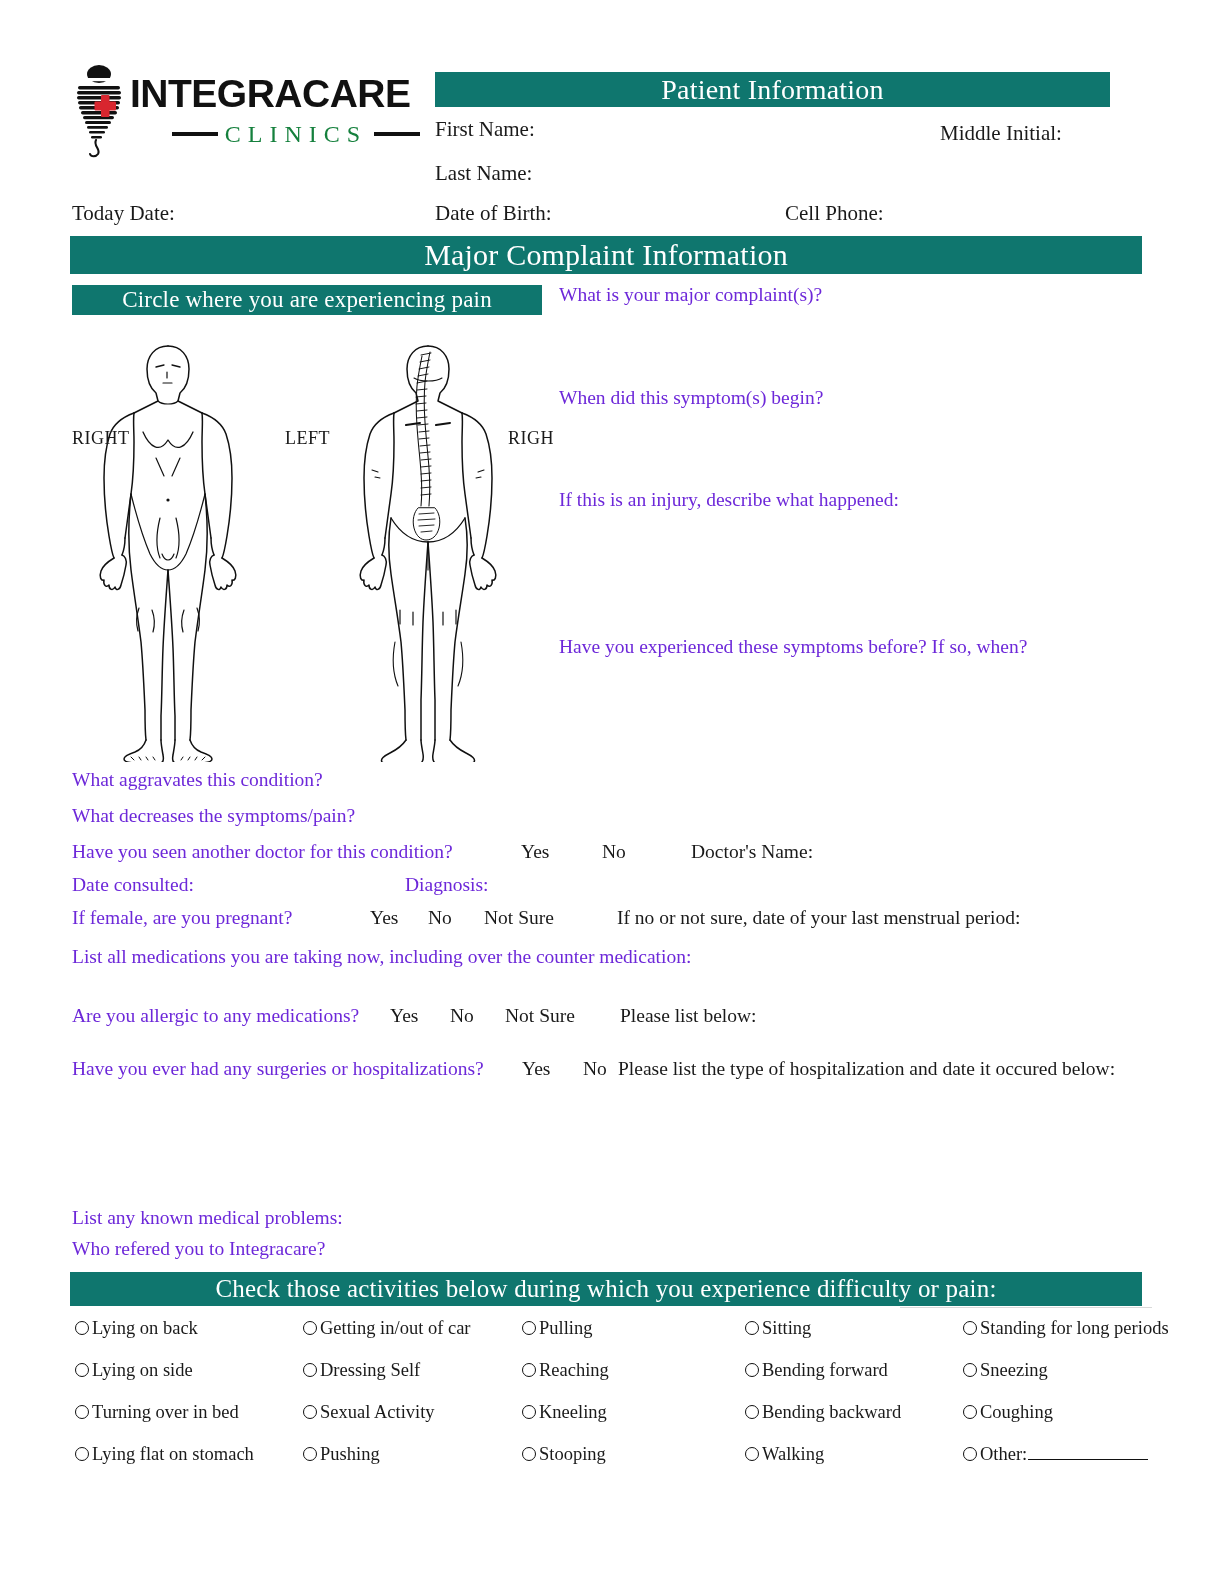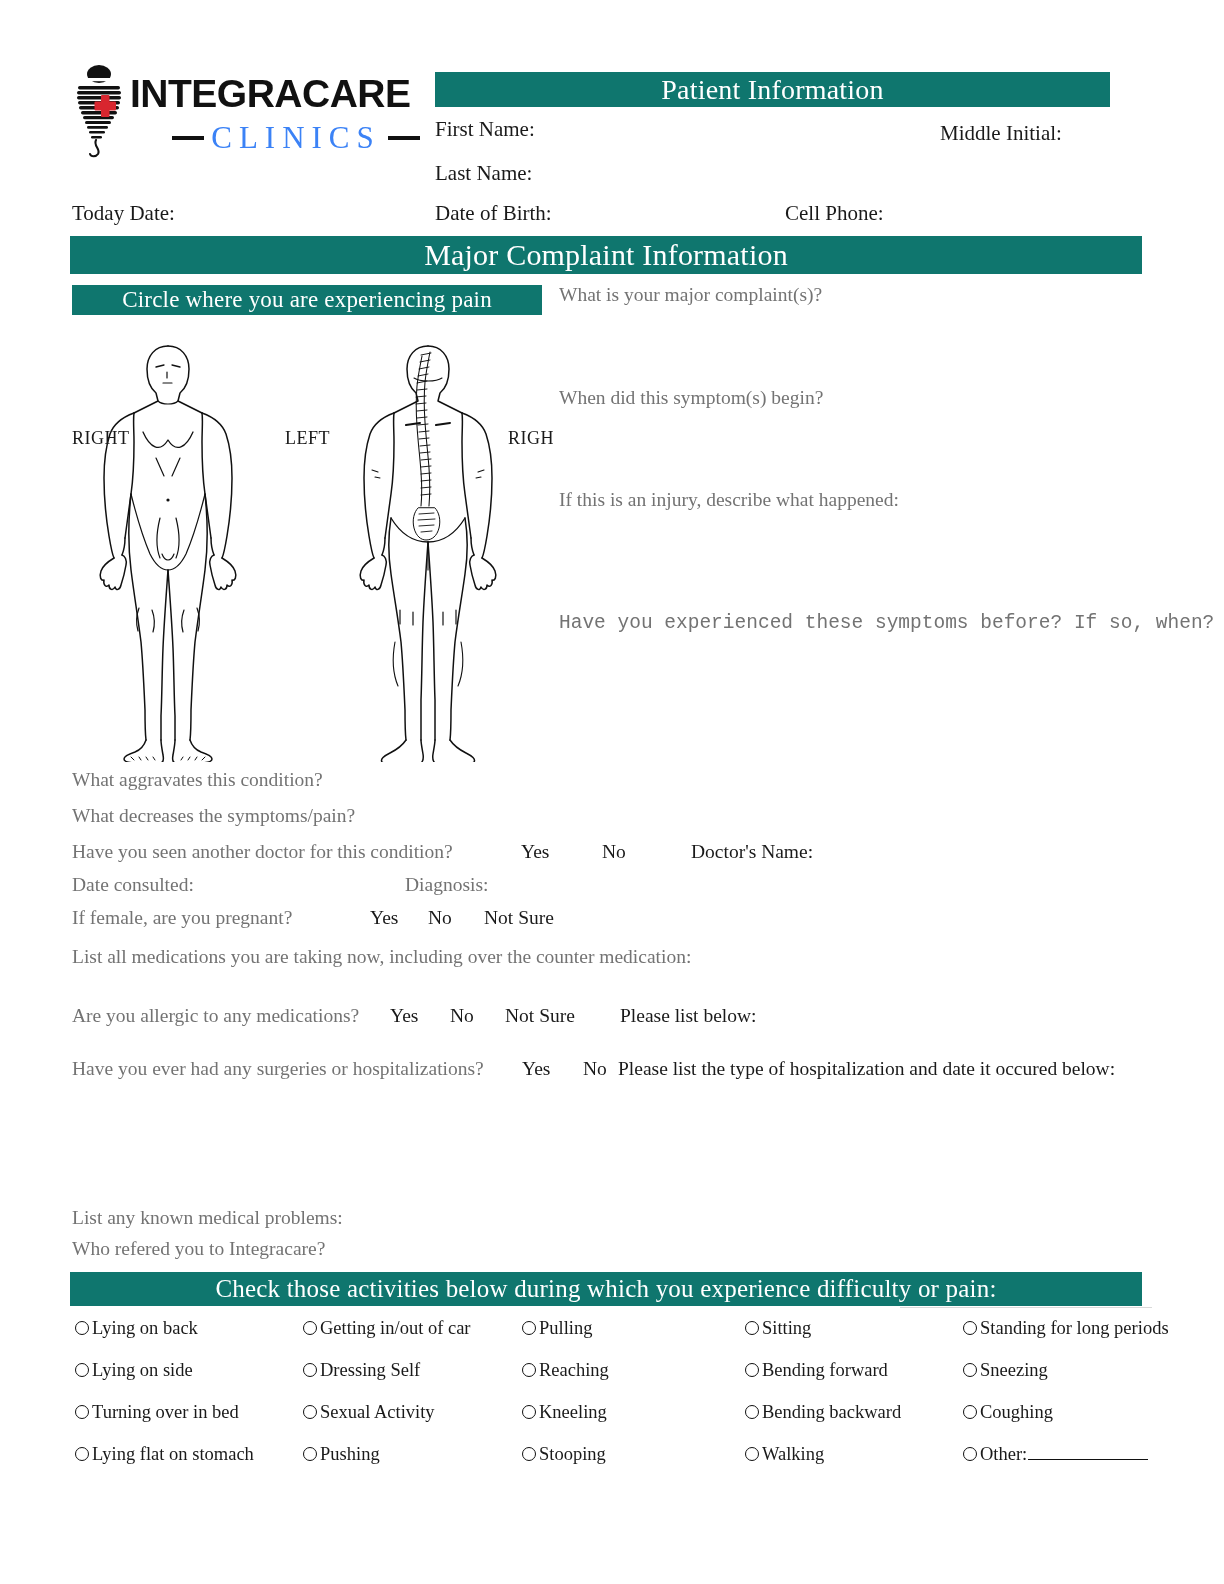--- a/index.html
+++ b/index.html
@@ -92,23 +92,23 @@
     align-items: center;
     gap: 7px;
   }
   #logo-subwrap .rule {
     flex: 1 1 auto;
     height: 4px;
     background: #111;
   }
   #logo-sub {
     font-family: "Liberation Serif", "DejaVu Serif", serif;
-    font-size: 31px;
+    font-size: 24px;
     letter-spacing: 7px;
-    color: #3b82f6;
+    color: #15803d;
     line-height: 1;
     white-space: nowrap;
   }
 
   
   .field-label {
     position: absolute;
     font-size: 21px;
     white-space: nowrap;
     color: #1a1a1a;
@@ -120,21 +120,21 @@
     font-size: 18px;
     letter-spacing: .5px;
     white-space: nowrap;
   }
 
   
   .question {
     position: absolute;
     font-size: 19.5px;
     white-space: nowrap;
-    color: #737373;
+    color: #6d28d9;
   }
 
   .inline-opt {
     position: absolute;
     font-size: 19.5px;
     white-space: nowrap;
   }
 
   
   #activity-grid {
@@ -460,37 +460,38 @@
     </svg>
   </div>
 
   <div class="side-label" style="left:72px; top:428px;">RIGHT</div>
   <div class="side-label" style="left:285px; top:428px;">LEFT</div>
   <div class="side-label" style="left:508px; top:428px;">RIGH</div>
 
   <div class="question" style="left:559px; top:284px;">What is your major complaint(s)?</div>
   <div class="question" style="left:559px; top:387px;">When did this symptom(s) begin?</div>
   <div class="question" style="left:559px; top:489px;">If this is an injury, describe what happened:</div>
-  <div class="question" style="left:559px; top:612px;font-family:Liberation Mono, monospace;">Have you experienced these symptoms before? If so, when?</div>
+  <div class="question" style="left:559px; top:636px;">Have you experienced these symptoms before? If so, when?</div>
 
   <div class="question" style="left:72px; top:769px;">What aggravates this condition?</div>
   <div class="question" style="left:72px; top:805px;">What decreases the symptoms/pain?</div>
 
   <div class="question" style="left:72px; top:841px;">Have you seen another doctor for this condition?</div>
   <div class="inline-opt" style="left:521px; top:841px;">Yes</div>
   <div class="inline-opt" style="left:602px; top:841px;">No</div>
   <div class="inline-opt" style="left:691px; top:841px;">Doctor's Name:</div>
 
   <div class="question" style="left:72px; top:874px;text-align:right;">Date consulted:</div>
   <div class="question" style="left:405px; top:874px;">Diagnosis:</div>
 
   <div class="question" style="left:72px; top:907px;">If female, are you pregnant?</div>
   <div class="inline-opt" style="left:370px; top:907px;">Yes</div>
   <div class="inline-opt" style="left:428px; top:907px;">No</div>
   <div class="inline-opt" style="left:484px; top:907px;">Not Sure</div>
+  <div class="inline-opt" style="left:617px; top:907px;">If no or not sure, date of your last menstrual period:</div>
 
   <div class="question" style="left:72px; top:946px;">List all medications you are taking now, including over the counter medication:</div>
 
   <div class="question" style="left:72px; top:1005px;">Are you allergic to any medications?</div>
   <div class="inline-opt" style="left:390px; top:1005px;">Yes</div>
   <div class="inline-opt" style="left:450px; top:1005px;">No</div>
   <div class="inline-opt" style="left:505px; top:1005px;">Not Sure</div>
   <div class="inline-opt" style="left:620px; top:1005px;">Please list below:</div>
 
   <div class="question" style="left:72px; top:1058px;">Have you ever had any surgeries or hospitalizations?</div>

